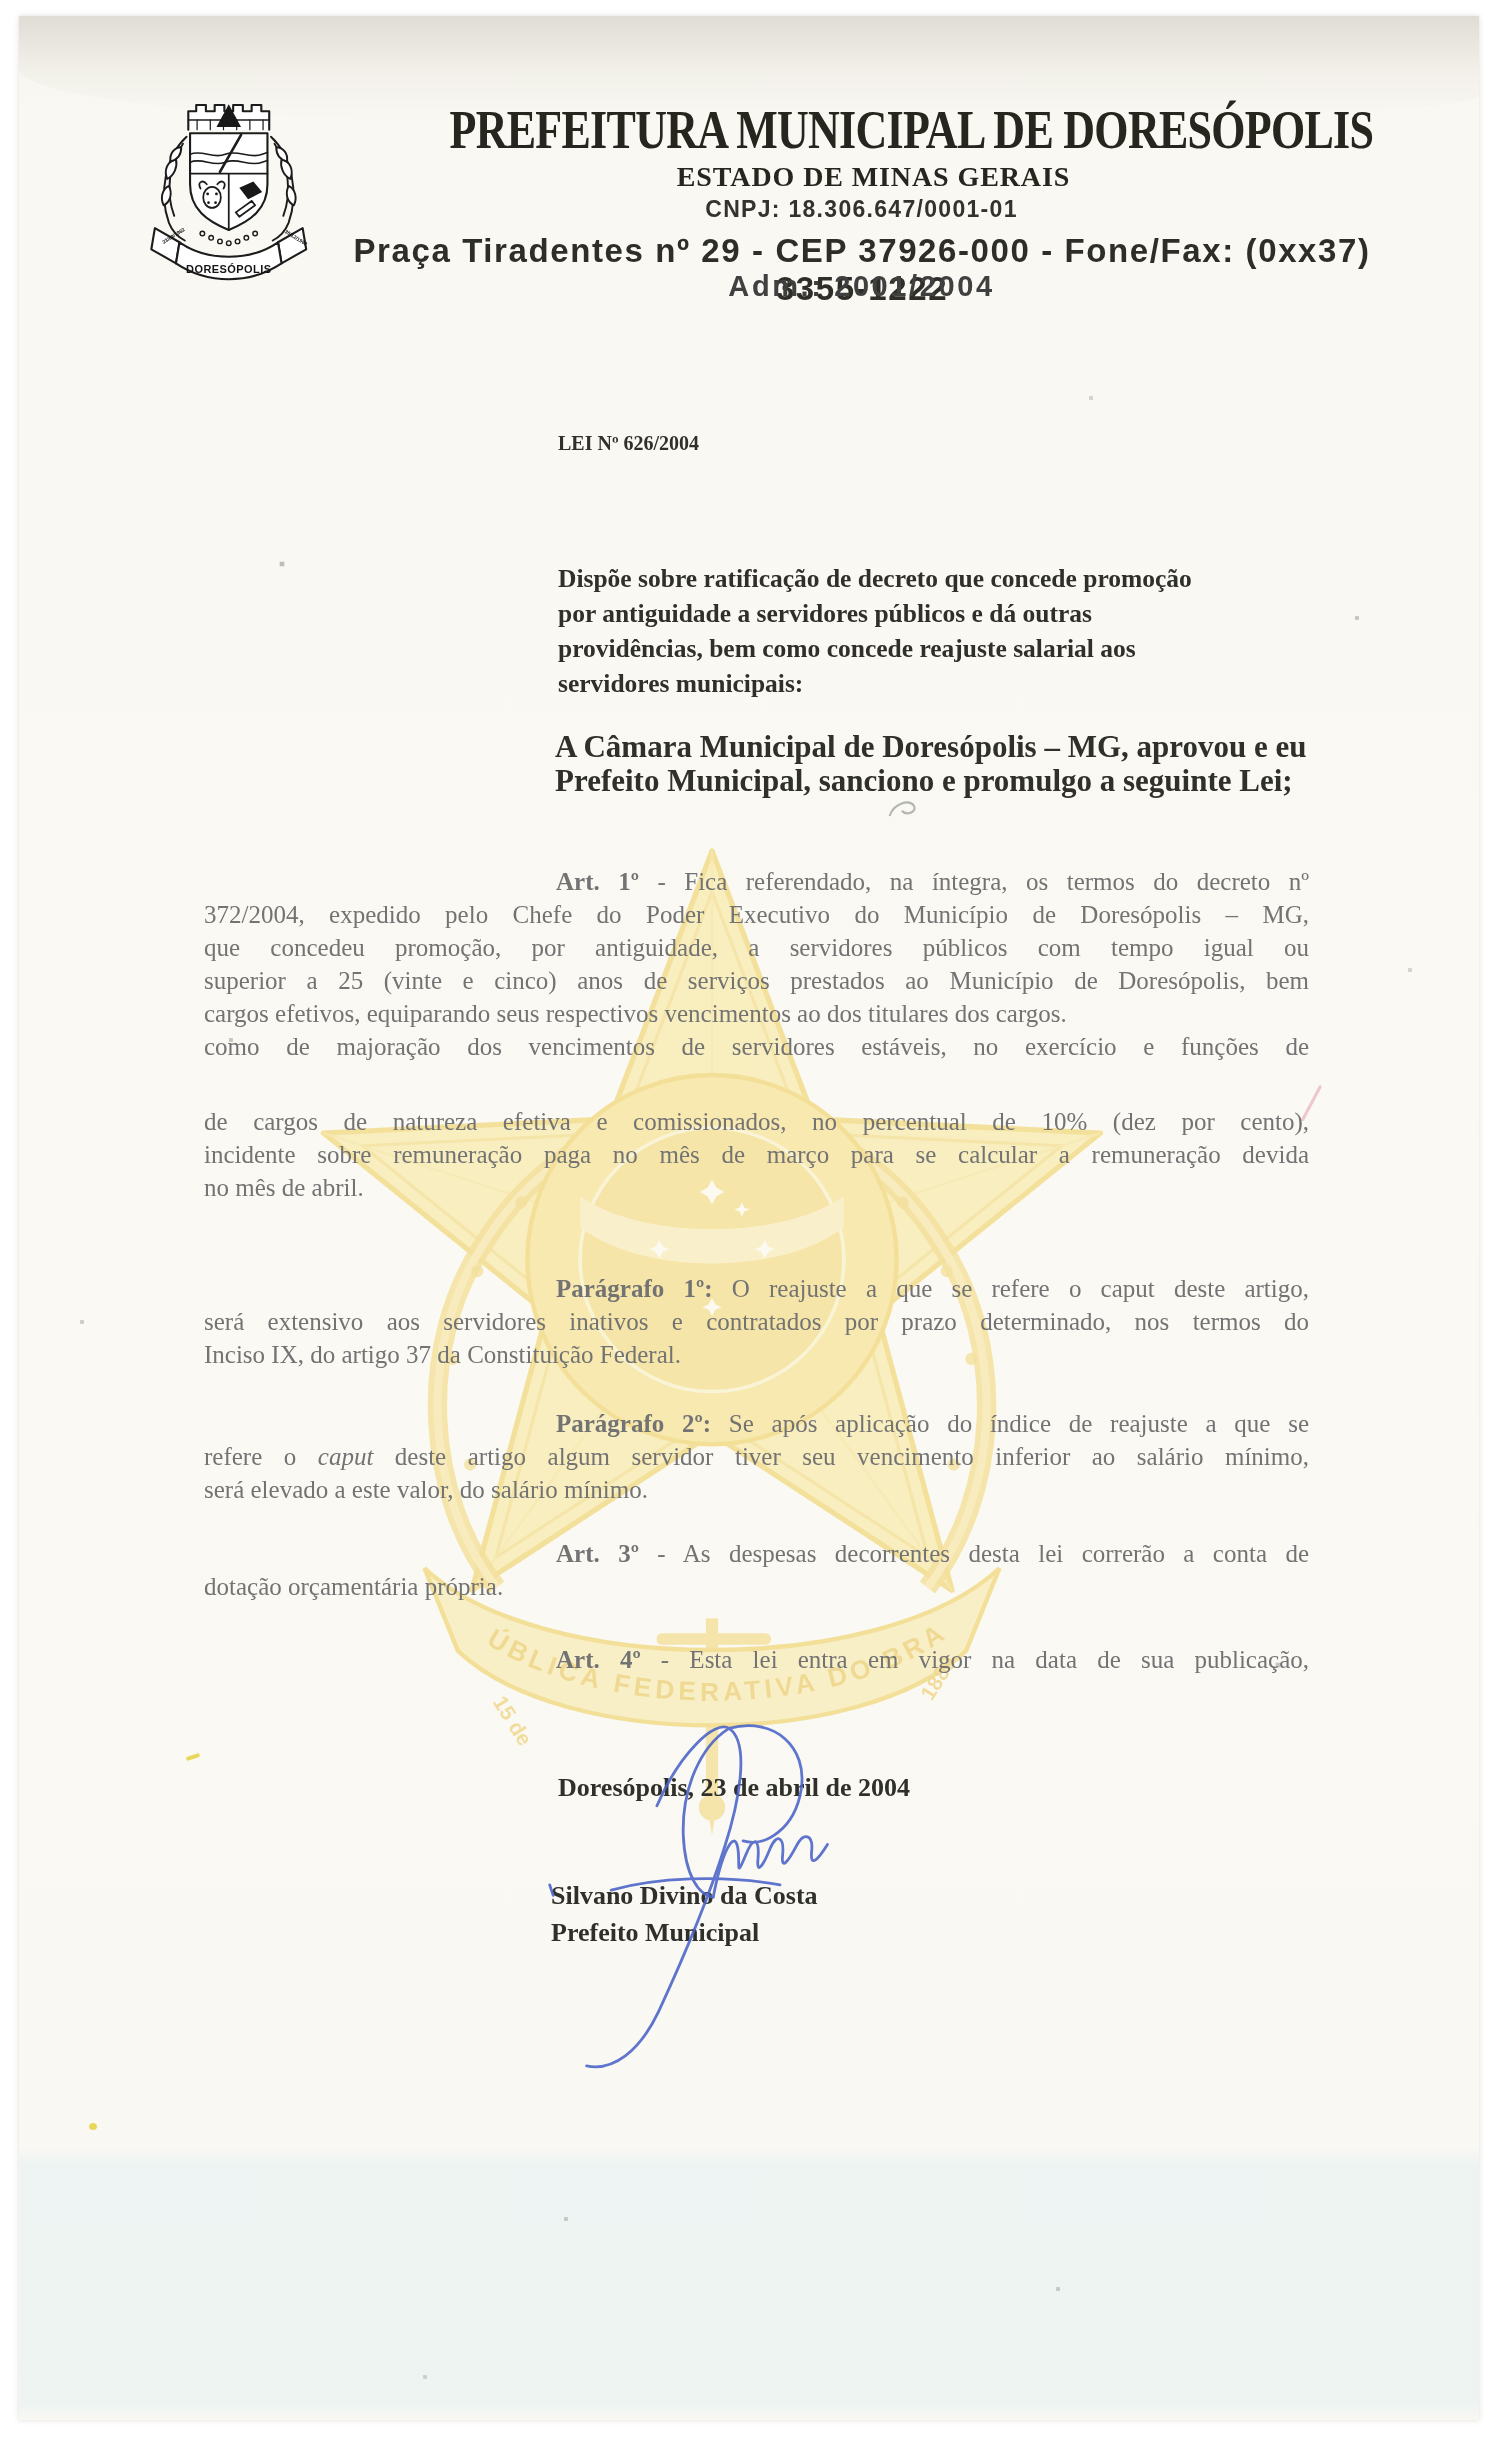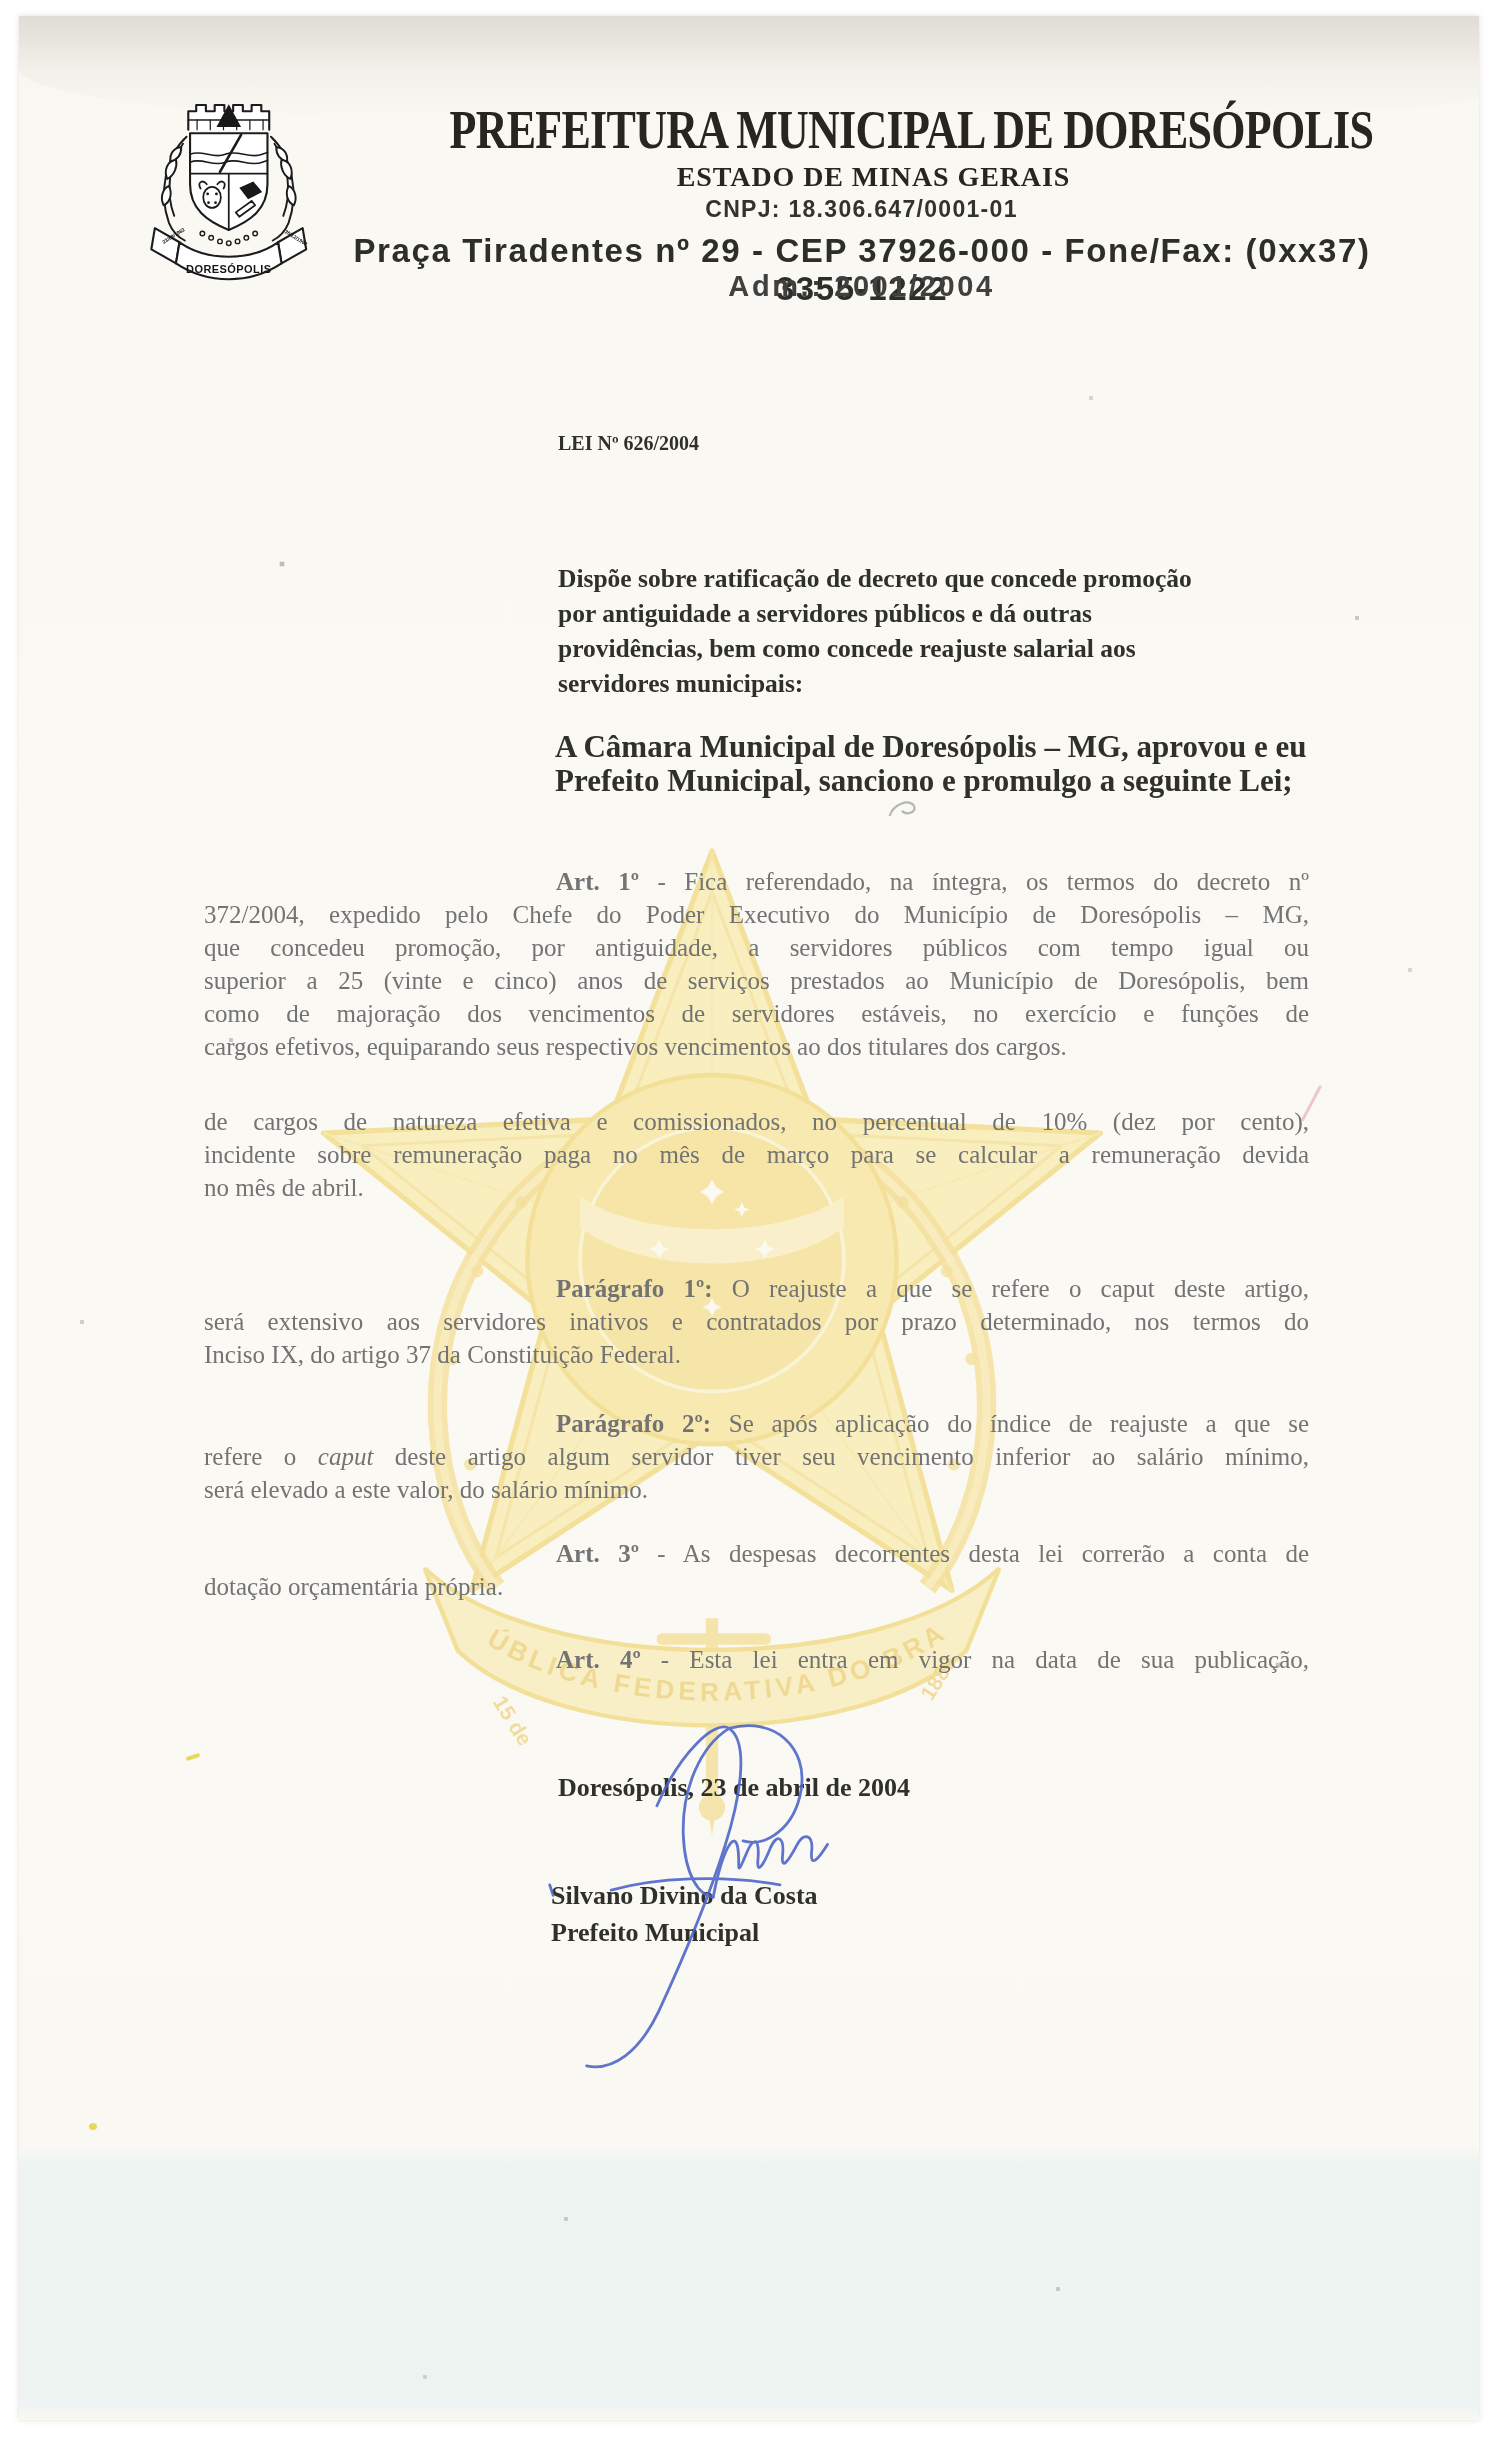--- a/index.html
+++ b/index.html
@@ -189,22 +189,22 @@
 providências, bem como concede reajuste salarial aos
 servidores municipais:</div>
 <div id="preamble" class="abs doc">A Câmara Municipal de Doresópolis – MG, aprovou e eu
 Prefeito Municipal, sanciono e promulgo a seguinte Lei;</div>
 
 <div class="par" style="top:865px">
   <div class="jline first"><b>Art. 1º</b><span> - Fica referendado, na íntegra, os termos do decreto nº</span></div>
   <div class="jline">372/2004, expedido pelo Chefe do Poder Executivo do Município de Doresópolis – MG,</div>
   <div class="jline">que concedeu promoção, por antiguidade, a servidores públicos com tempo igual ou</div>
   <div class="jline">superior a 25 (vinte e cinco) anos de serviços prestados ao Município de Doresópolis, bem</div>
+  <div class="jline rag">cargos efetivos, equiparando seus respectivos vencimentos ao dos titulares dos cargos.</div>
   <div class="jline">como de majoração dos vencimentos de servidores estáveis, no exercício e funções de</div>
-  <div class="jline rag">cargos efetivos, equiparando seus respectivos vencimentos ao dos titulares dos cargos.</div>
 </div>
 
 <div class="par" style="top:1105px">
   <div class="jline">de cargos de natureza efetiva e comissionados, no percentual de 10% (dez por cento),</div>
   <div class="jline">incidente sobre remuneração paga no mês de março para se calcular a remuneração devida</div>
   <div class="jline rag">no mês de abril.</div>
 </div>
 
 <div class="par" style="top:1272px">
   <div class="jline first"><b>Parágrafo 1º:</b><span> O reajuste a que se refere o caput deste artigo,</span></div>

